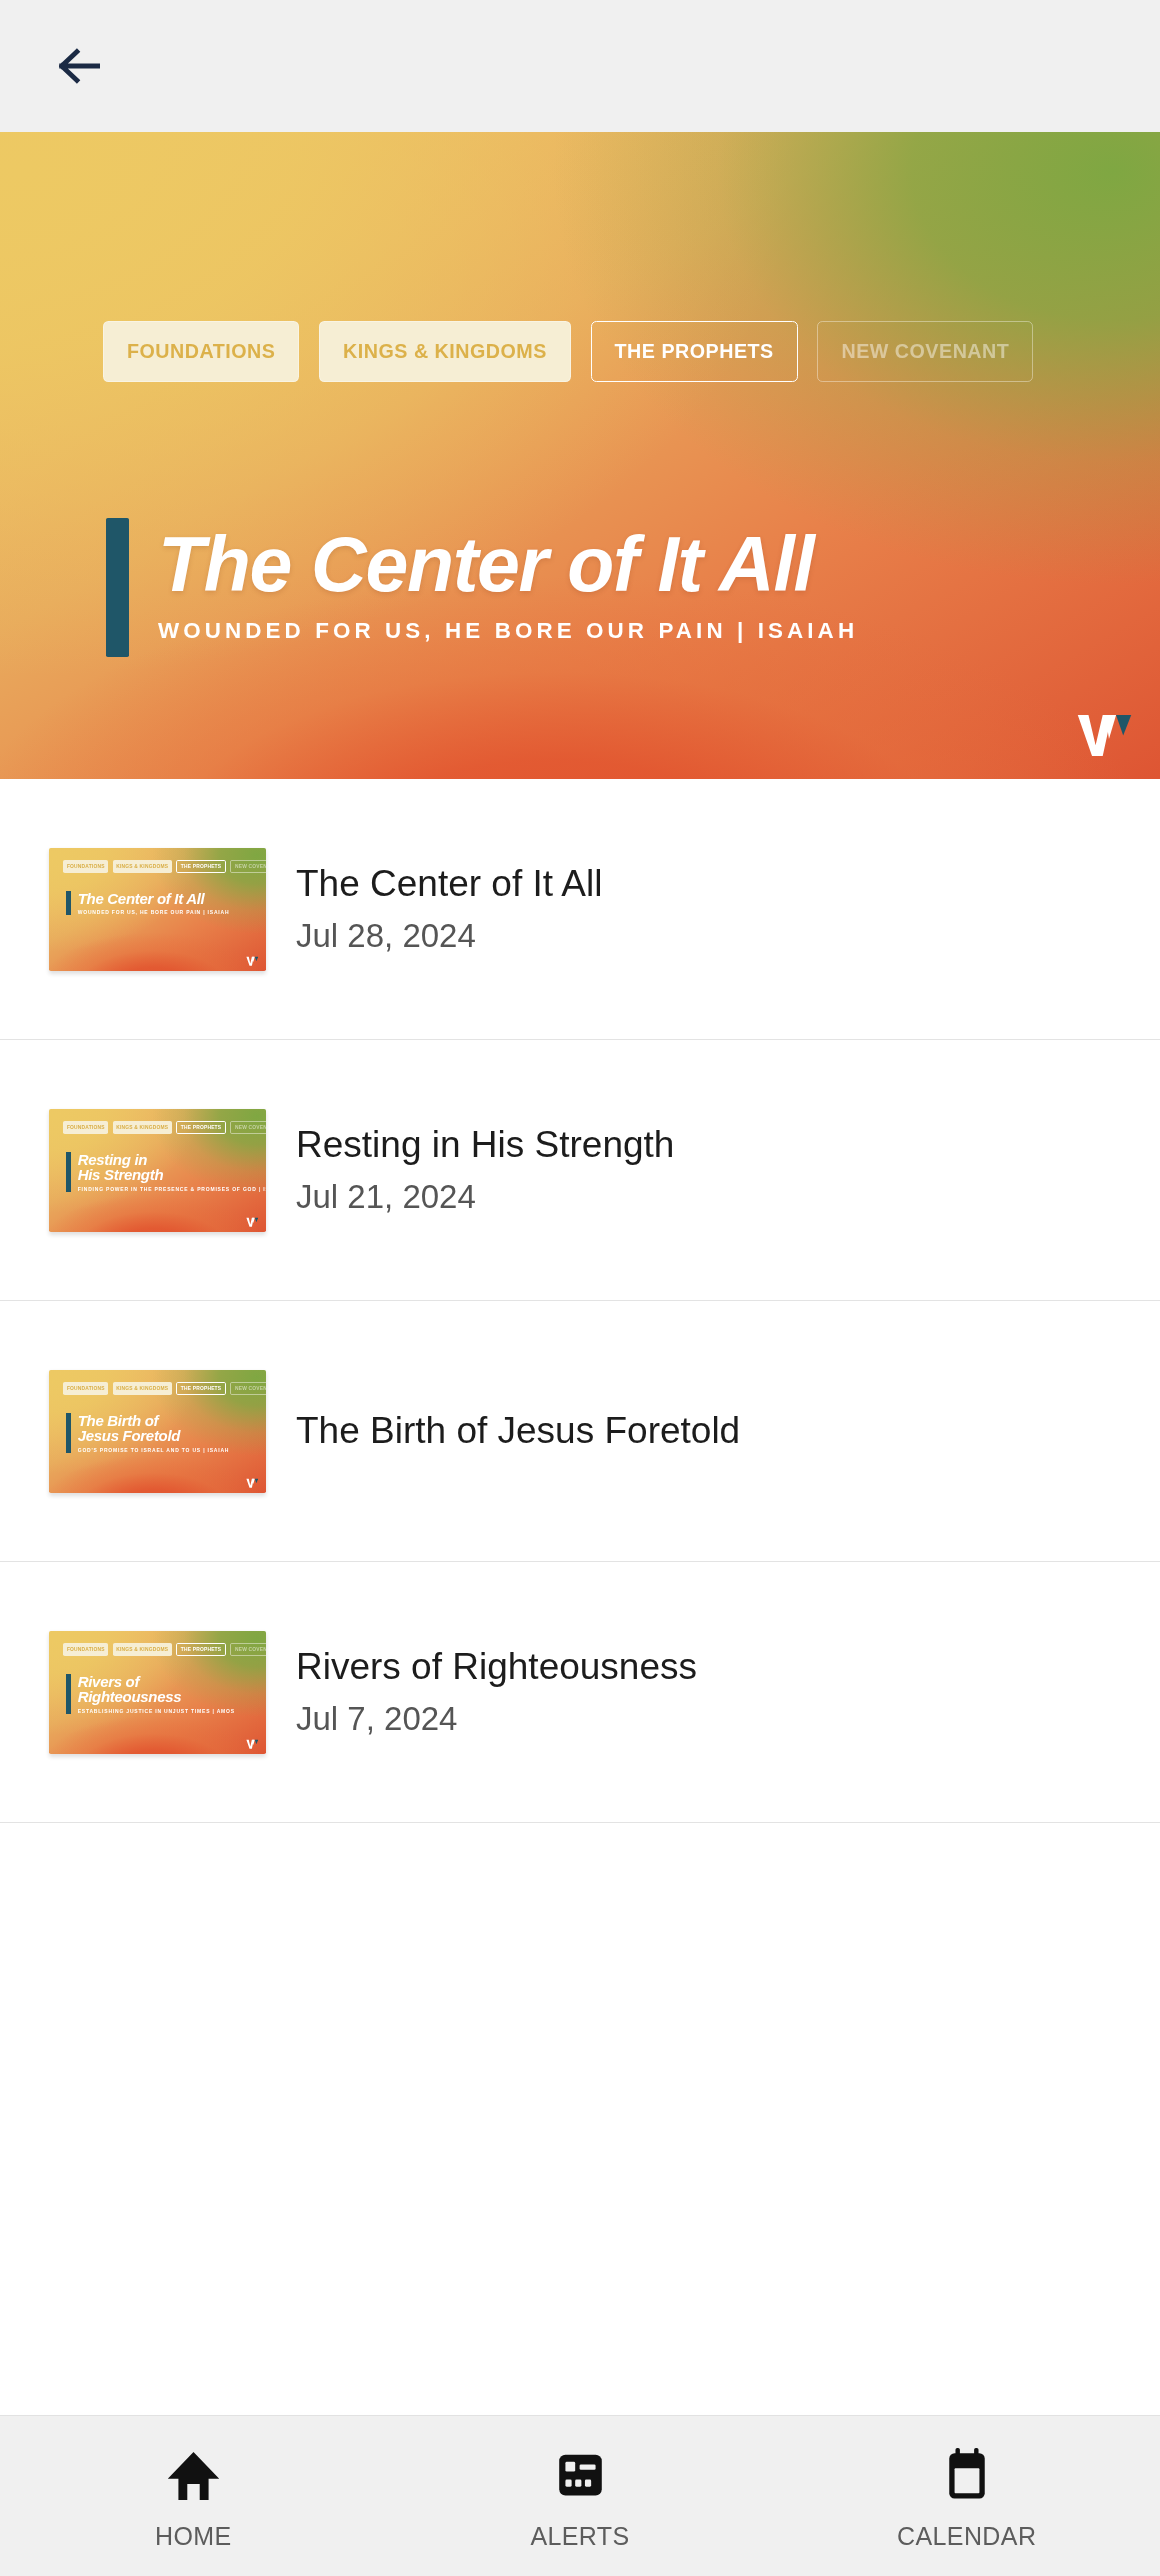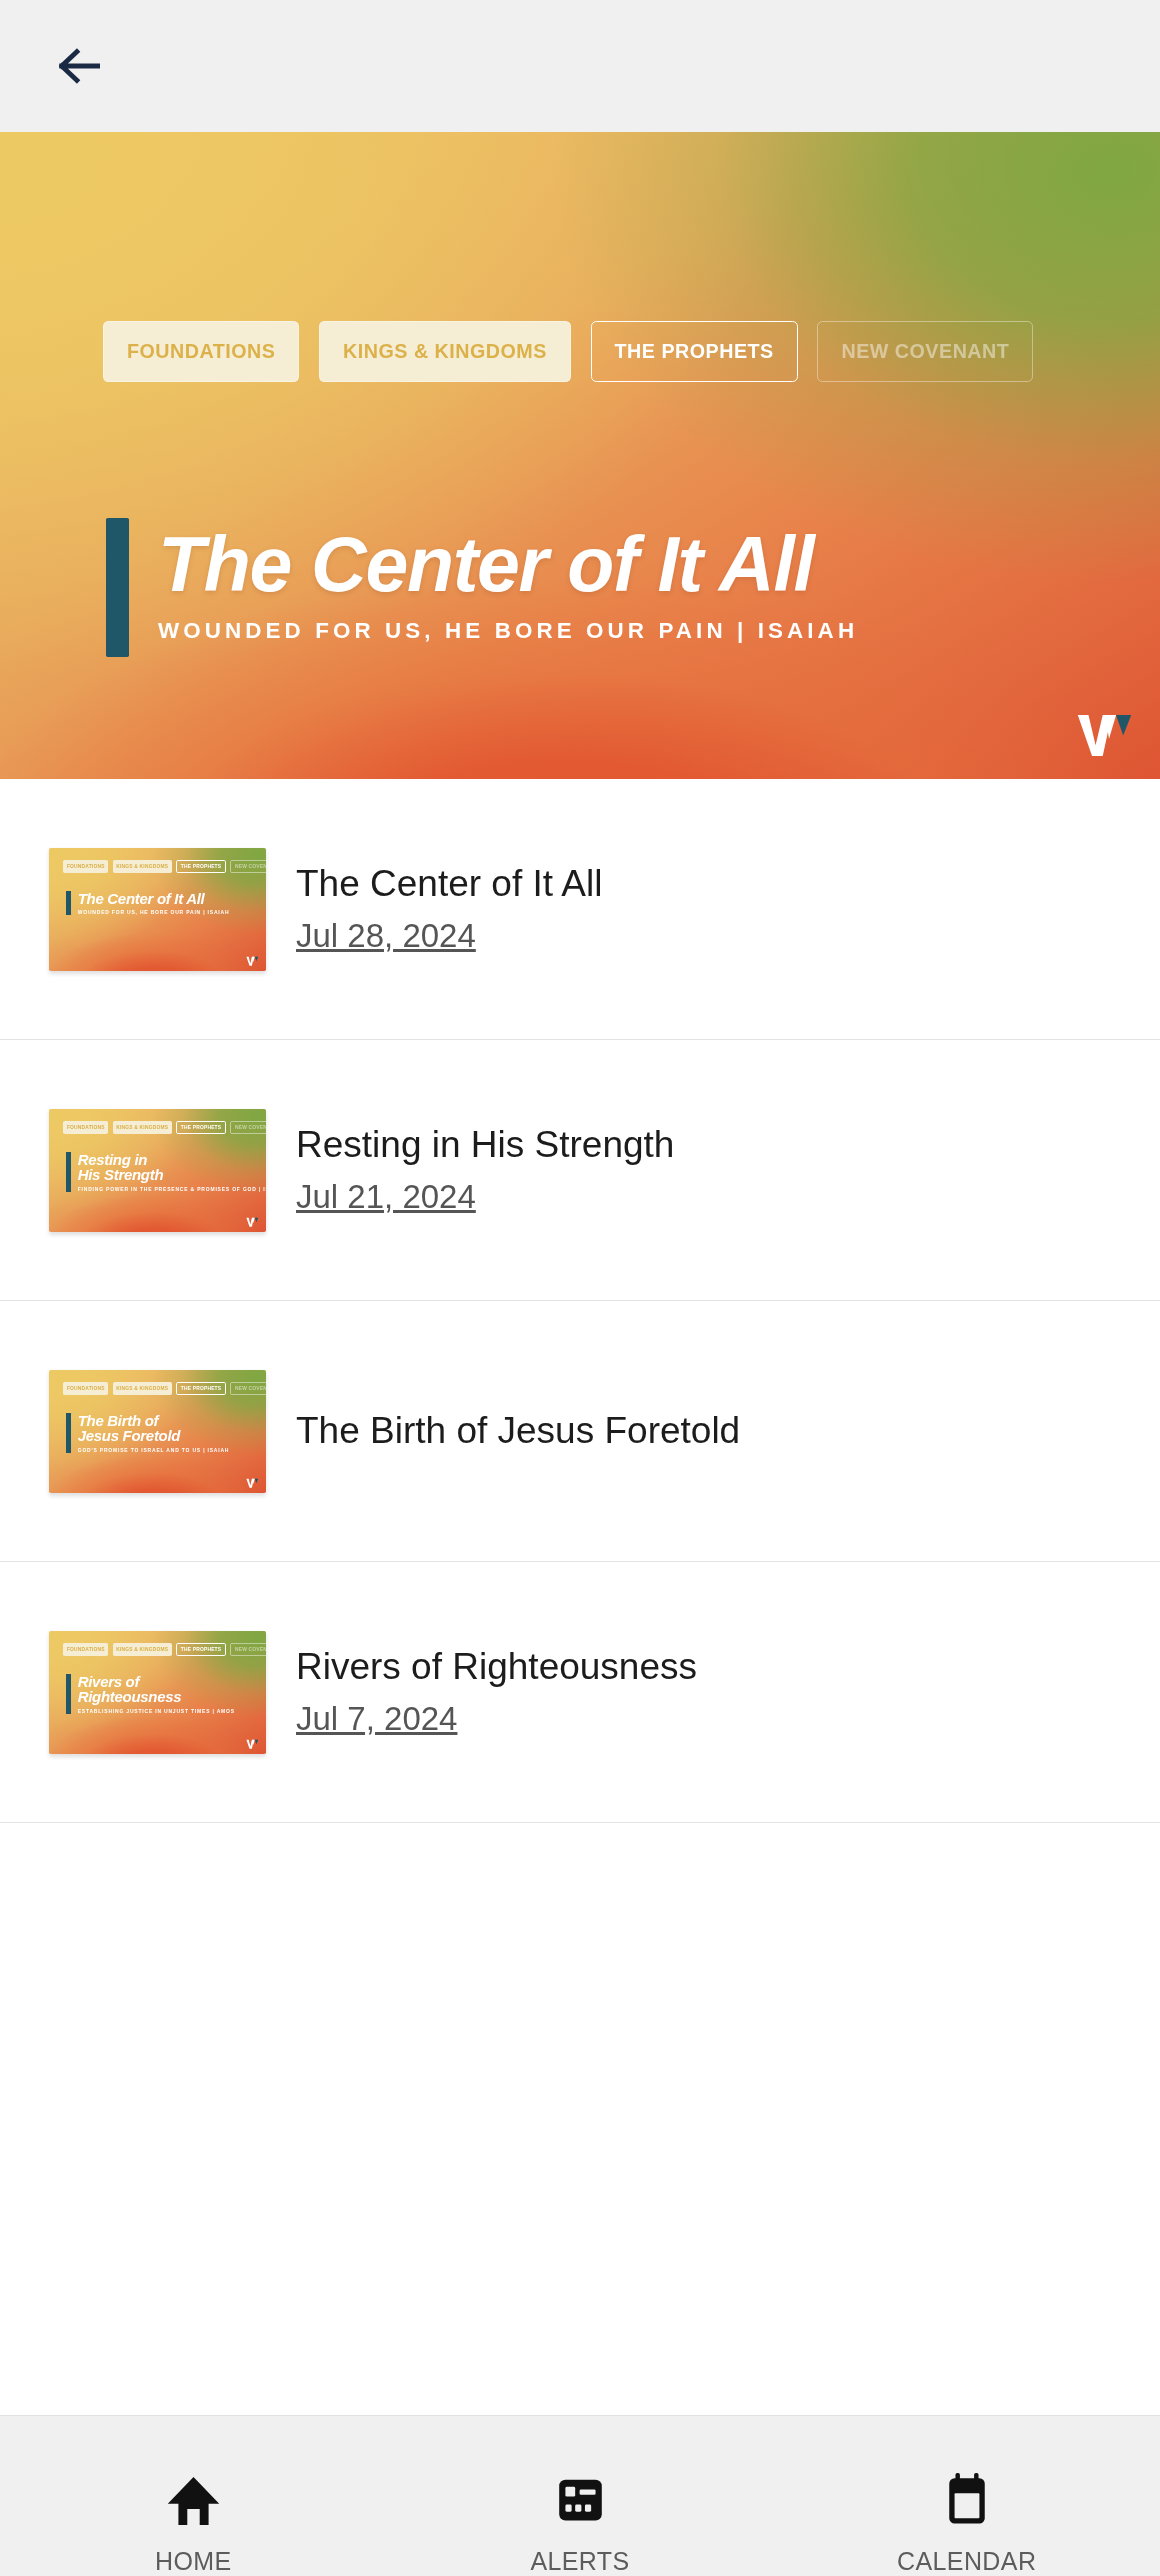--- a/index.html
+++ b/index.html
@@ -92,32 +92,32 @@
     line-height:1.05; letter-spacing:-0.3px; white-space:pre-line;
   }
   .t-sub {
     margin-top:2.7px; font-size:5px; font-weight:bold; color:#fff;
     letter-spacing:0.8px; white-space:nowrap;
   }
   .t-logo { position:absolute; right:8px; bottom:6.3px; width:12.5px; height:10.7px; }
 
   .row-texts { display:flex; flex-direction:column; justify-content:center; min-width:0; }
   .row-title { font-size:37px; color:#1c1c1c; line-height:1.15; white-space:nowrap; }
-  .row-date { margin-top:11px; font-size:33px; color:#555555; line-height:1.15;text-decoration:underline; }
+  .row-date { margin-top:11px; font-size:33px; color:#555555; line-height:1.15; }
 
   .filler { background:#ffffff; flex:1 1 auto; }
 
   
   .bottomnav {
     height:161px; background:#f0f0f0; display:flex; flex:none;
     border-top:0.9px solid #e2e2e2;
   }
   .navitem {
     flex:1 1 0; display:flex; flex-direction:column;
-    align-items:center; justify-content:flex-end; cursor:pointer; gap:19.7px;
+    align-items:center; justify-content:center; cursor:pointer; gap:19.7px;
   }
   .navicon { height:61px; display:flex; align-items:flex-end; justify-content:center; }
   .navlabel { font-size:25px; color:#5c5c5c; letter-spacing:0.4px; }
   .dots { display:flex; gap:8px; align-items:center; height:61px; }
   .dot { width:15px; height:15px; border-radius:50%; background:#1a1a1a; }
 </style>
 </head>
 <body>
 
 <div class="app">

